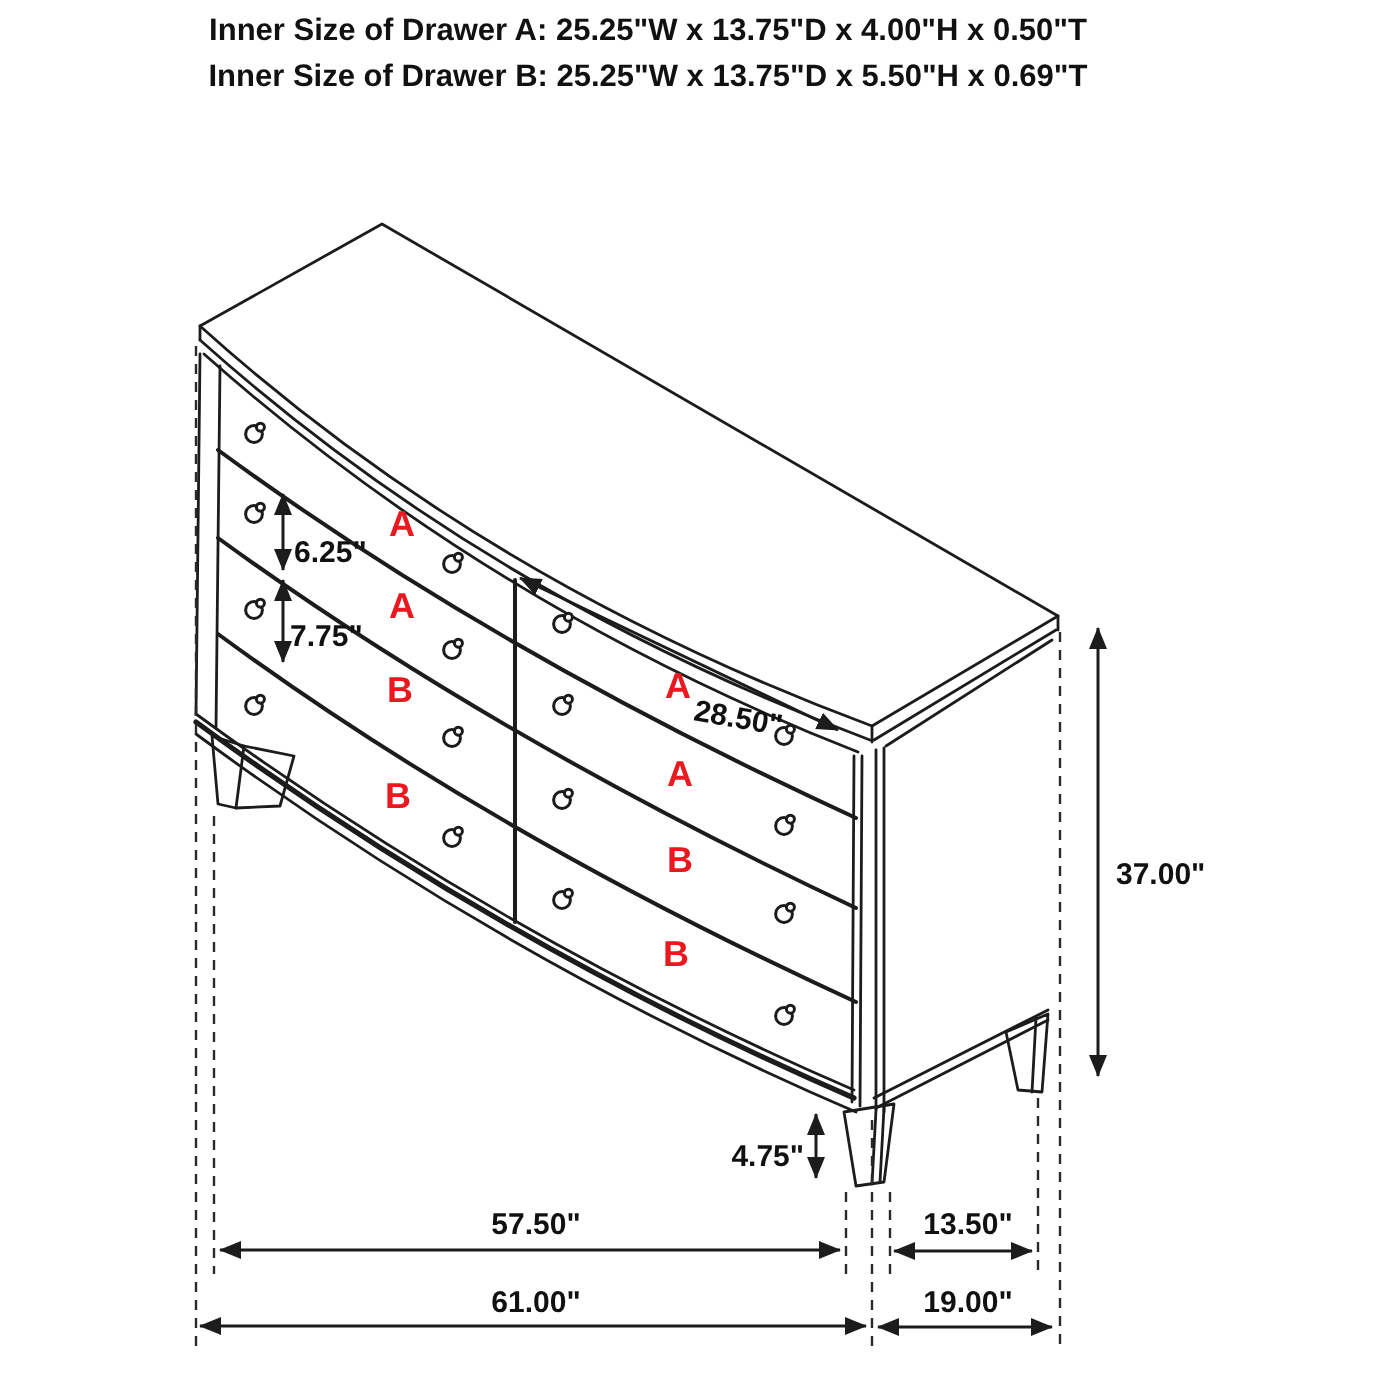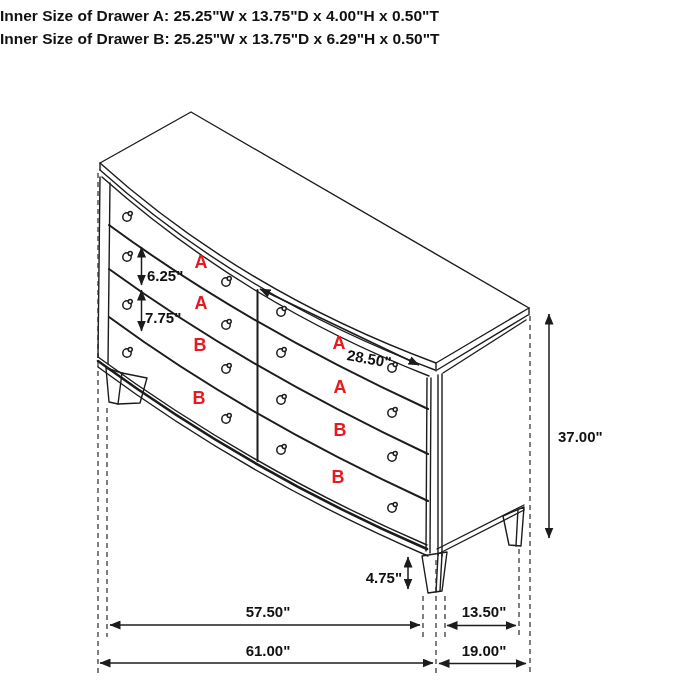--- a/index.html
+++ b/index.html
@@ -1,38 +1,38 @@
 <!DOCTYPE html>
 <html><head>
 <meta charset="utf-8">
 <style>
   html,body{margin:0;padding:0;background:#ffffff;}
   body{width:700px;height:700px;position:relative;overflow:hidden;
        font-family:"Liberation Sans", sans-serif;}
-  .header{position:absolute;top:4px;left:0;width:648px;text-align:left;
+  .header{position:absolute;top:4px;left:0;width:648px;text-align:center;
           font-weight:bold;font-size:15.5px;line-height:23px;color:#111;}
   svg{position:absolute;top:0;left:0;}
   .ln{stroke:#1c1c1c;fill:none;stroke-width:1.4;stroke-linecap:round;stroke-linejoin:round;}
   .ln-thick{stroke:#1c1c1c;fill:none;stroke-width:2.6;stroke-linecap:round;}
   .sep{stroke:#1c1c1c;fill:none;stroke-width:2;stroke-linecap:round;}
   .face{fill:#ffffff;stroke:#1c1c1c;stroke-width:1.4;stroke-linejoin:round;}
   .dash{stroke:#2a2a2a;fill:none;stroke-width:1.2;stroke-dasharray:5 4;}
   .dim{stroke:#1c1c1c;fill:none;stroke-width:1.5;}
   .dim-label{font-family:"Liberation Sans",sans-serif;font-weight:bold;
              font-size:15px;fill:#111;}
   .drawer-letter{font-family:"Liberation Sans",sans-serif;font-weight:bold;
                  font-size:18px;fill:#e8191f;}
   .knob{stroke:#1c1c1c;fill:#ffffff;stroke-width:1.5;}
 </style>
 </head>
 <body>
 
 <div class="header">
   <div>Inner Size of Drawer A: 25.25"W x 13.75"D x 4.00"H x 0.50"T</div>
-  <div>Inner Size of Drawer B: 25.25"W x 13.75"D x 6.29"H x 0.50"T</div>
+  <div>Inner Size of Drawer B: 25.25"W x 13.75"D x 5.50"H x 0.69"T</div>
 </div>
 
 <svg width="700" height="700" viewBox="0 0 700 700">
   <defs>
     <marker id="ah" markerWidth="12" markerHeight="9" refX="10.5" refY="4.5" orient="auto-start-reverse" markerUnits="userSpaceOnUse">
       <path d="M0,0 L11,4.5 L0,9 Z" fill="#1c1c1c"></path>
     </marker>
     <g id="knob">
       <circle class="knob" cx="0" cy="0" r="4.2"></circle>
       <circle class="knob" cx="3.2" cy="-3.4" r="2"></circle>

